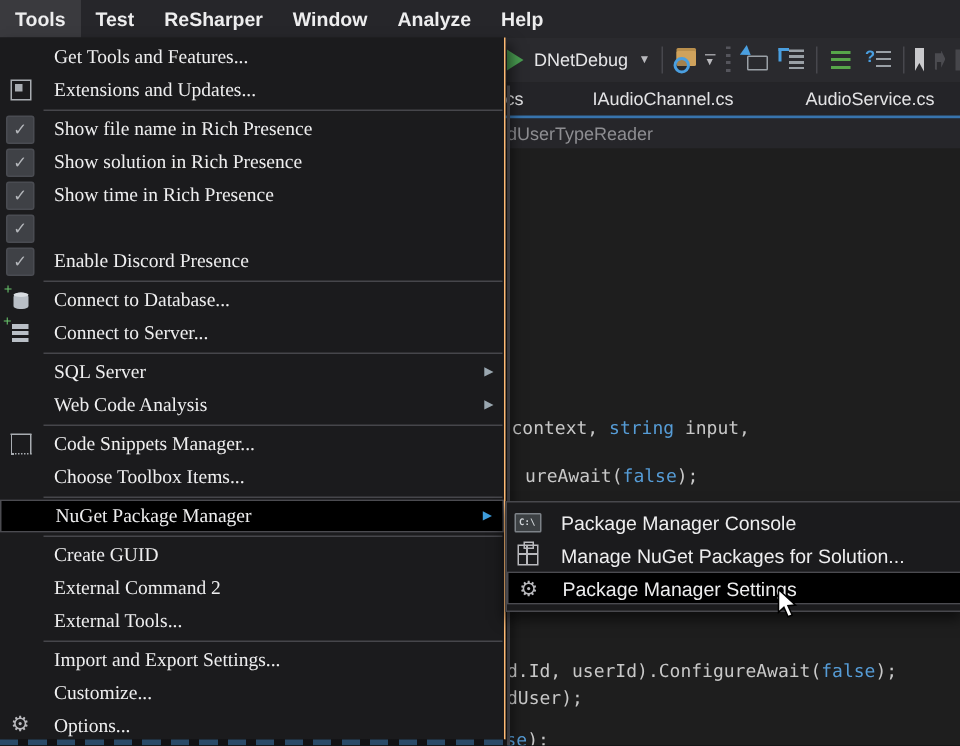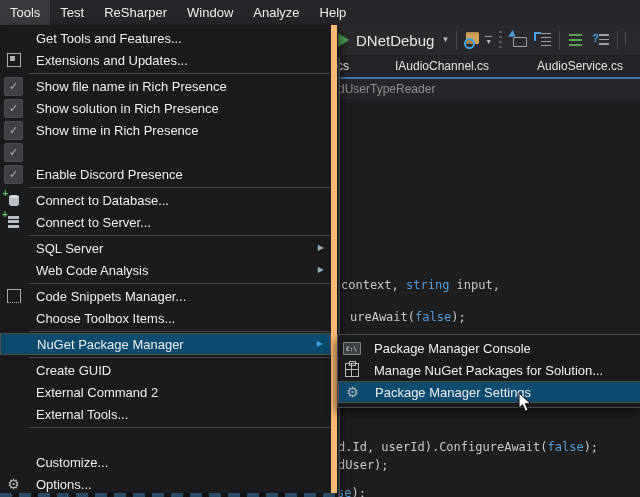--- a/index.html
+++ b/index.html
@@ -2,32 +2,32 @@
 <html><head>
 <meta charset="utf-8">
 <style>
   html,body{margin:0;padding:0;background:#101012;}
   #app{position:relative;width:640px;height:497px;overflow:hidden;background:#1e1e1e;
        font-family:"Liberation Sans",sans-serif;color:#eeeeef;font-size:13px;
        -webkit-font-smoothing:antialiased;}
 
   
   .menubar{position:absolute;left:0;top:0;width:640px;height:25px;background:#26262a;
-           display:flex;align-items:stretch;z-index:1;}
+           display:flex;align-items:stretch;z-index:1;font-weight:bold;}
   .mb-item{display:flex;align-items:center;padding:0 10px;color:#ededee;}
   .mb-item.active{background:#3a3a3e;}
 
   .toolbar{position:absolute;left:0;top:25px;width:640px;height:30px;background:#2a2a2e;
            display:flex;align-items:center;gap:7px;padding-left:338px;box-sizing:border-box;z-index:1;}
   .tb-sep{width:1px;height:18px;background:#47474d;flex:none;}
   .tb-grip{width:3px;height:18px;flex:none;
            background:repeating-linear-gradient(180deg,#55555c 0 2px,transparent 2px 5px);}
   .play{width:0;height:0;border-left:11px solid #4a9e52;border-top:7px solid transparent;
         border-bottom:7px solid transparent;flex:none;}
-  .runcfg{color:#e6e6e8;font-size:15px;}
+  .runcfg{color:#e6e6e8;font-size:12px;}
   .chev{color:#b9b9bd;font-size:8px;line-height:1;}
   .tbi{position:relative;width:18px;height:18px;flex:none;}
   .i-filesearch::before{content:"";position:absolute;left:2px;top:3px;width:13px;height:10px;
         background:#cfa25c;border-radius:1px;box-shadow:-0px -2px 0 -0px #b98f4d;}
   .i-filesearch::after{content:"";position:absolute;left:0px;top:7px;width:7px;height:7px;
         border:2px solid #4a9fe0;border-radius:50%;background:rgba(30,30,30,.25);}
   .mini-drop{display:flex;flex-direction:column;align-items:center;margin-left:-4px;}
   .mini-drop .bar{width:7px;height:1px;background:#9b9ba0;margin-bottom:1px;}
   .i-navbox::before{content:"";position:absolute;right:0;bottom:2px;width:12px;height:8px;
         border:1px solid #9aa0a6;border-radius:1px;}
@@ -59,29 +59,29 @@
   .crumb{position:absolute;left:338px;color:#8e8e92;font-size:12px;}
 
   .editor{position:absolute;left:0;top:99px;width:640px;height:398px;background:#1e1e1e;z-index:1;}
   .edge-line{position:absolute;left:338px;top:57px;width:2px;height:440px;background:#595960;z-index:2;}
   .code-line{position:absolute;white-space:pre;font-family:"DejaVu Sans Mono",monospace;
        font-size:12px;line-height:15px;z-index:1;}
   .seg-d{color:#c8c8c8;} .seg-k{color:#569cd6;}
 
   
   .menu-panel{position:absolute;left:0;top:25px;width:337px;height:468px;background:#1b1b1d;
-       border-right:6px solid #fdba74;box-sizing:border-box;z-index:10;overflow:hidden;
-       box-shadow:4px 4px 8px rgba(0,0,0,.5);padding-top:2px;}
+       border-right:1px solid #fdba74;box-sizing:border-box;z-index:10;overflow:hidden;
+       box-shadow:4px 4px 8px rgba(0,0,0,.5);padding-top:2px;font-family:Liberation Serif, serif;}
   .menu-item{position:relative;display:flex;align-items:center;height:22px;box-sizing:border-box;}
   .mi-icon{width:27px;flex:none;display:flex;align-items:center;justify-content:center;height:22px;}
   .mi-label{padding-left:9px;color:#eeeeef;}
   .mi-shortcut{margin-left:auto;padding-right:22px;color:#eeeeef;}
   .mi-arrow{position:absolute;right:7px;top:50%;transform:translateY(-50%);
        font-size:8px;color:#9aa7b0;line-height:1;}
-  .menu-item.hl{background:#0c4a6e;border:1px solid #4b4b50;}
+  .menu-item.hl{background:#000000;border:1px solid #4b4b50;}
   .menu-item.hl .mi-arrow{color:#3e9ddd;}
   .menu-sep{height:1px;background:#46464b;margin:1.5px 1px 1.5px 29px;}
   .bottom-dashes{position:absolute;left:0;top:493px;width:337px;height:4px;z-index:10;
        background:repeating-linear-gradient(90deg,#2a4a68 0 12px,#121215 12px 19px);}
 
   
   .ic-check{width:17px;height:17px;background:#3f4146;border:1px solid #4a4c52;border-radius:2px;
        color:#b4b7bb;font-size:11px;display:flex;align-items:center;justify-content:center;}
   .ic-gear{color:#b9b9bd;font-size:14px;line-height:1;}
   .ic-ext{position:relative;width:12px;height:12px;border:1px solid #a9adb2;}
@@ -291,20 +291,21 @@
 
     </div>
       <div class="menu-item">
       <span class="mi-icon"></span>
       <span class="mi-label">External Tools...</span>
 
     </div>
       <div class="menu-sep"></div>
       <div class="menu-item">
       <span class="mi-icon"></span>
+      <span class="mi-label">Import and Export Settings...</span>
 
     </div>
       <div class="menu-item">
       <span class="mi-icon"></span>
       <span class="mi-label">Customize...</span>
 
     </div>
       <div class="menu-item">
       <span class="mi-icon">
           <span class="ic-gear">⚙</span>

